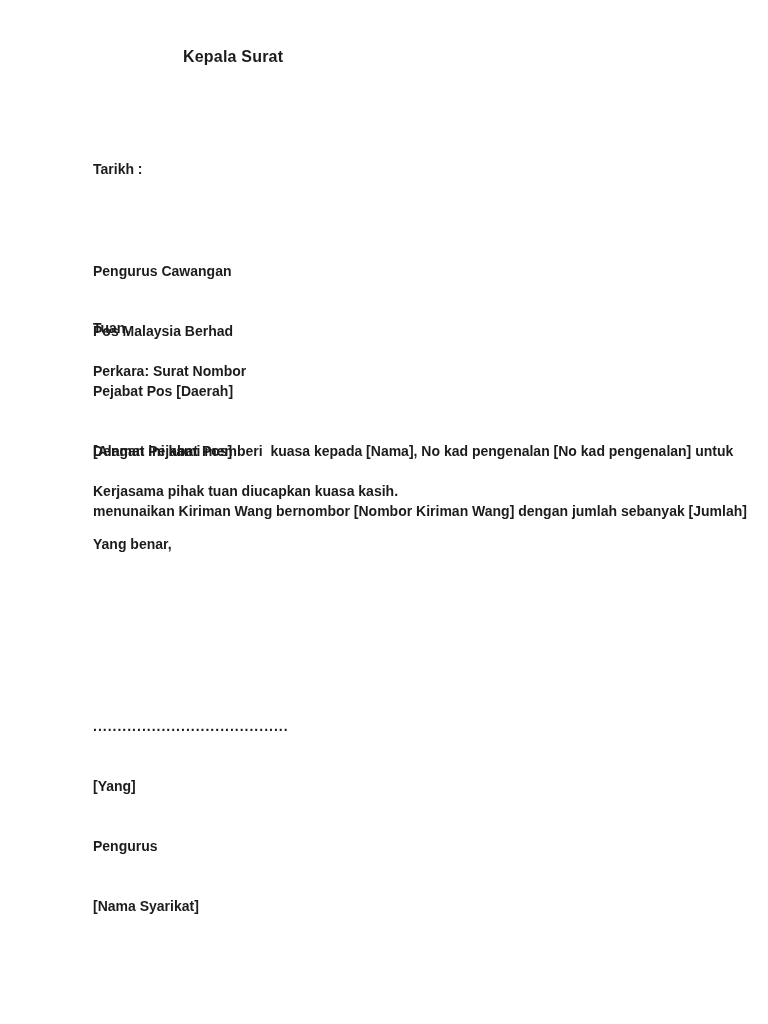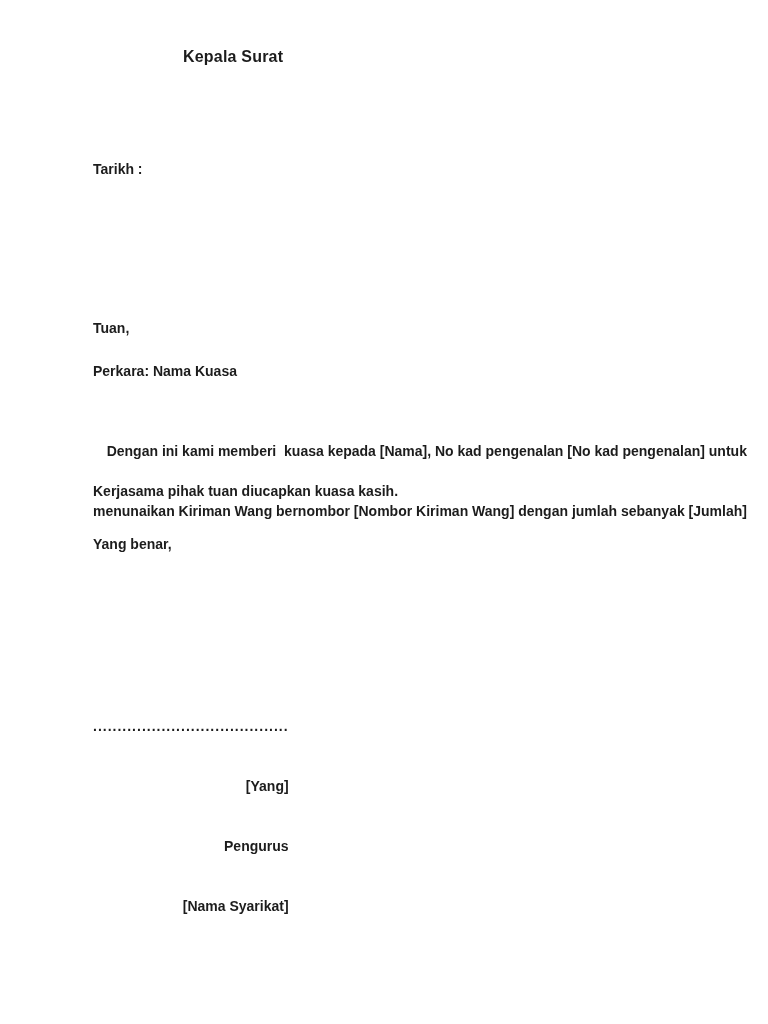--- a/index.html
+++ b/index.html
@@ -1,15 +1,15 @@
 <!DOCTYPE html>
 <html><head>
 <meta charset="utf-8">
 <style>
-  * { margin: 0; padding: 0; box-sizing: border-box; text-align: right; }
+  * { margin: 0; padding: 0; box-sizing: border-box; }
   html, body { background: #ffffff; }
   .page {
     position: relative;
     width: 768px;
     height: 1024px;
     background: #ffffff;
     font-family: "Liberation Sans", sans-serif;
     font-weight: 700;
     color: #1c1c1c;
     overflow: hidden;
@@ -42,24 +42,30 @@
 </style>
 </head>
 <body>
 
 <div class="page">
 
   <div class="doc-title">Kepala Surat</div>
 
   <div class="block date-line">Tarikh :</div>
 
+  <div class="block recipient">
+    <div class="line">Pengurus Cawangan</div>
+    <div class="line">Pos Malaysia Berhad</div>
+    <div class="line">Pejabat Pos [Daerah]</div>
+    <div class="line">[Alamat Pejabat Pos]</div>
+  </div>
 
   <div class="block salutation">Tuan,</div>
 
-  <div class="block subject">Perkara: Nama Kuasa</div>
+  <div class="block subject">Perkara: Surat Nombor</div>
 
   <div class="block body-par">
     <div class="line">Dengan ini kami memberi  kuasa kepada [Nama], No kad pengenalan [No kad pengenalan] untuk</div>
     <div class="line">menunaikan Kiriman Wang bernombor [Nombor Kiriman Wang] dengan jumlah sebanyak [Jumlah]</div>
   </div>
 
   <div class="block thanks">Kerjasama pihak tuan diucapkan kuasa kasih.</div>
 
   <div class="block closing">Yang benar,</div>
 

